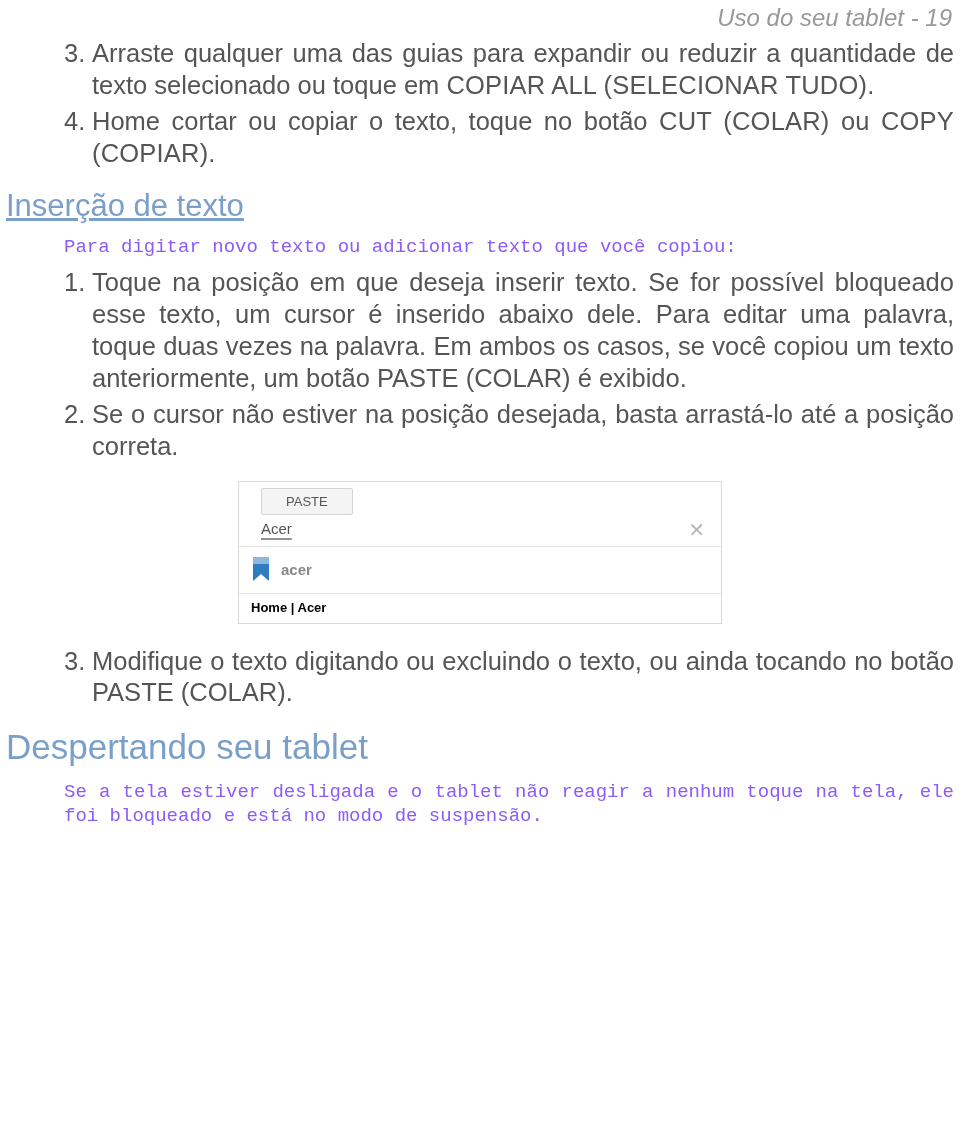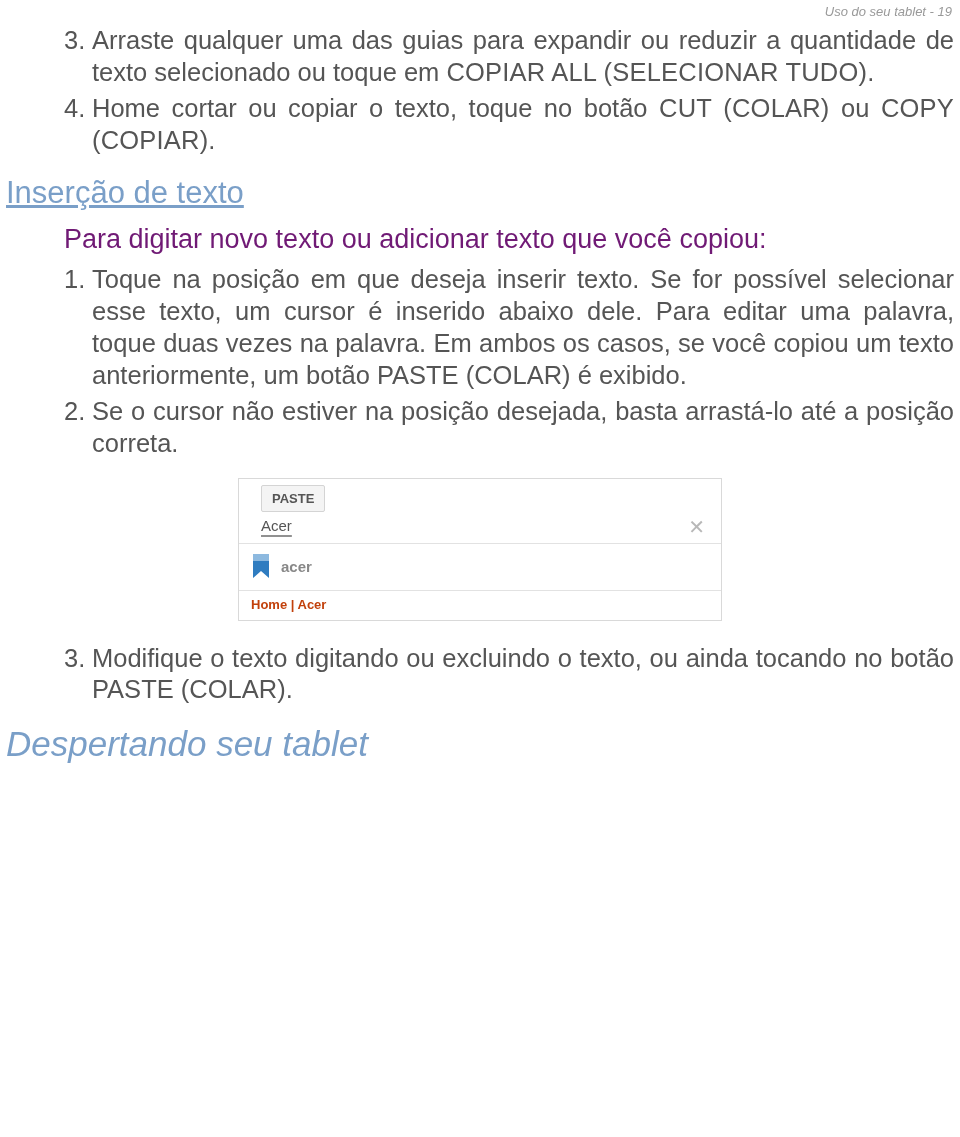--- a/index.html
+++ b/index.html
@@ -12,21 +12,21 @@
   .page {
     width: 960px;
     min-height: 1137px;
     padding: 4px 6px 30px 6px;
     box-sizing: border-box;
     color: #555555;
   }
   .header-line {
     text-align: right;
     font-style: italic;
-    font-size: 13px;
+    font-size: 24px;
     color: #999999;
     margin: 0 2px 6px 0;
   }
   .ol-block {
     padding-left: 58px;
     margin: 0;
   }
   .ol-item {
     position: relative;
     font-size: 25.5px;
@@ -50,46 +50,46 @@
     color: #7a9fc8;
     margin: 18px 0 12px 0;
     font-weight: normal;
     text-decoration: underline;
   }
   .h1 {
     font-size: 35px;
     color: #7a9fc8;
     margin: 18px 0 14px 0;
     font-weight: normal;
-    font-style: italic;
   }
   .para {
-    font-size: 27px;
+    font-size: 19px;
     line-height: 1.25;
     text-align: justify;
-    color: #701a75;
+    color: #8b5cf6;
     padding-left: 58px;
     margin: 0 0 8px 0;
+    font-family: Liberation Mono, monospace;
   }
   
   .figure {
     margin: 18px auto 22px auto;
     width: 482px;
     border: 1px solid #d9d9d9;
     background: #ffffff;
     font-family: Arial, Helvetica, sans-serif;
   }
   .fig-tooltip {
     display: inline-block;
     margin: 6px 0 4px 22px;
     background: #f4f4f4;
     color: #555555;
     font-size: 13px;
-    font-weight: bold;
-    padding: 5px 10px;
+    font-weight: normal;
+    padding: 5px 24px;
     border: 1px solid #d4d4d4;
     border-radius: 2px;
   }
   .fig-row1 {
     display: flex;
     align-items: center;
     border-bottom: 1px solid #e2e2e2;
     padding: 0 10px 4px 22px;
     margin-top: -1px;
   }
@@ -123,21 +123,21 @@
   }
   .bookmark-icon svg { display:block; }
   .fig-title {
     font-size: 15px;
     color: #888888;
     font-weight: bold;
   }
   .fig-row3 {
     padding: 6px 12px 8px 12px;
     font-size: 13px;
-    color: #c2410c;
+    color: #000000;
     font-weight: bold;
   }
 </style>
 </head>
 <body>
 
 <div class="page">
   <div class="header-line">Uso do seu tablet - 19</div>
 
   <div class="ol-block">
@@ -151,21 +151,21 @@
     </div>
   </div>
 
   <div class="h2">Inserção de texto</div>
 
   <div class="para">Para digitar novo texto ou adicionar texto que você copiou:</div>
 
   <div class="ol-block">
     <div class="ol-item">
       <span class="num">1.</span>
-      <span>Toque na posição em que deseja inserir texto. Se for possível selecionar esse texto, um cursor é inserido abaixo dele. Para editar uma palavra, toque duas vezes na palavra. Em ambos os casos, se você copiou um texto anteriormente, um botão PASTE (COLAR) é exibido.</span>
+      <span>Toque na posição em que deseja inserir texto. Se for possível bloqueado esse texto, um cursor é inserido abaixo dele. Para editar uma palavra, toque duas vezes na palavra. Em ambos os casos, se você copiou um texto anteriormente, um botão PASTE (COLAR) é exibido.</span>
     </div>
     <div class="ol-item">
       <span class="num">2.</span>
       <span>Se o cursor não estiver na posição desejada, basta arrastá-lo até a posição correta.</span>
     </div>
   </div>
 
   <div class="figure">
     <div class="fig-tooltip">PASTE</div>
     <div class="fig-row1">
@@ -186,13 +186,14 @@
 
   <div class="ol-block">
     <div class="ol-item">
       <span class="num">3.</span>
       <span>Modifique o texto digitando ou excluindo o texto, ou ainda tocando no botão PASTE (COLAR).</span>
     </div>
   </div>
 
   <div class="h1">Despertando seu tablet</div>
 
+  <div class="para">Se a tela estiver desligada e o tablet não reagir a nenhum toque na tela, ele foi bloqueado e está no modo de suspensão.</div>
 </div>
 
 </body></html>

